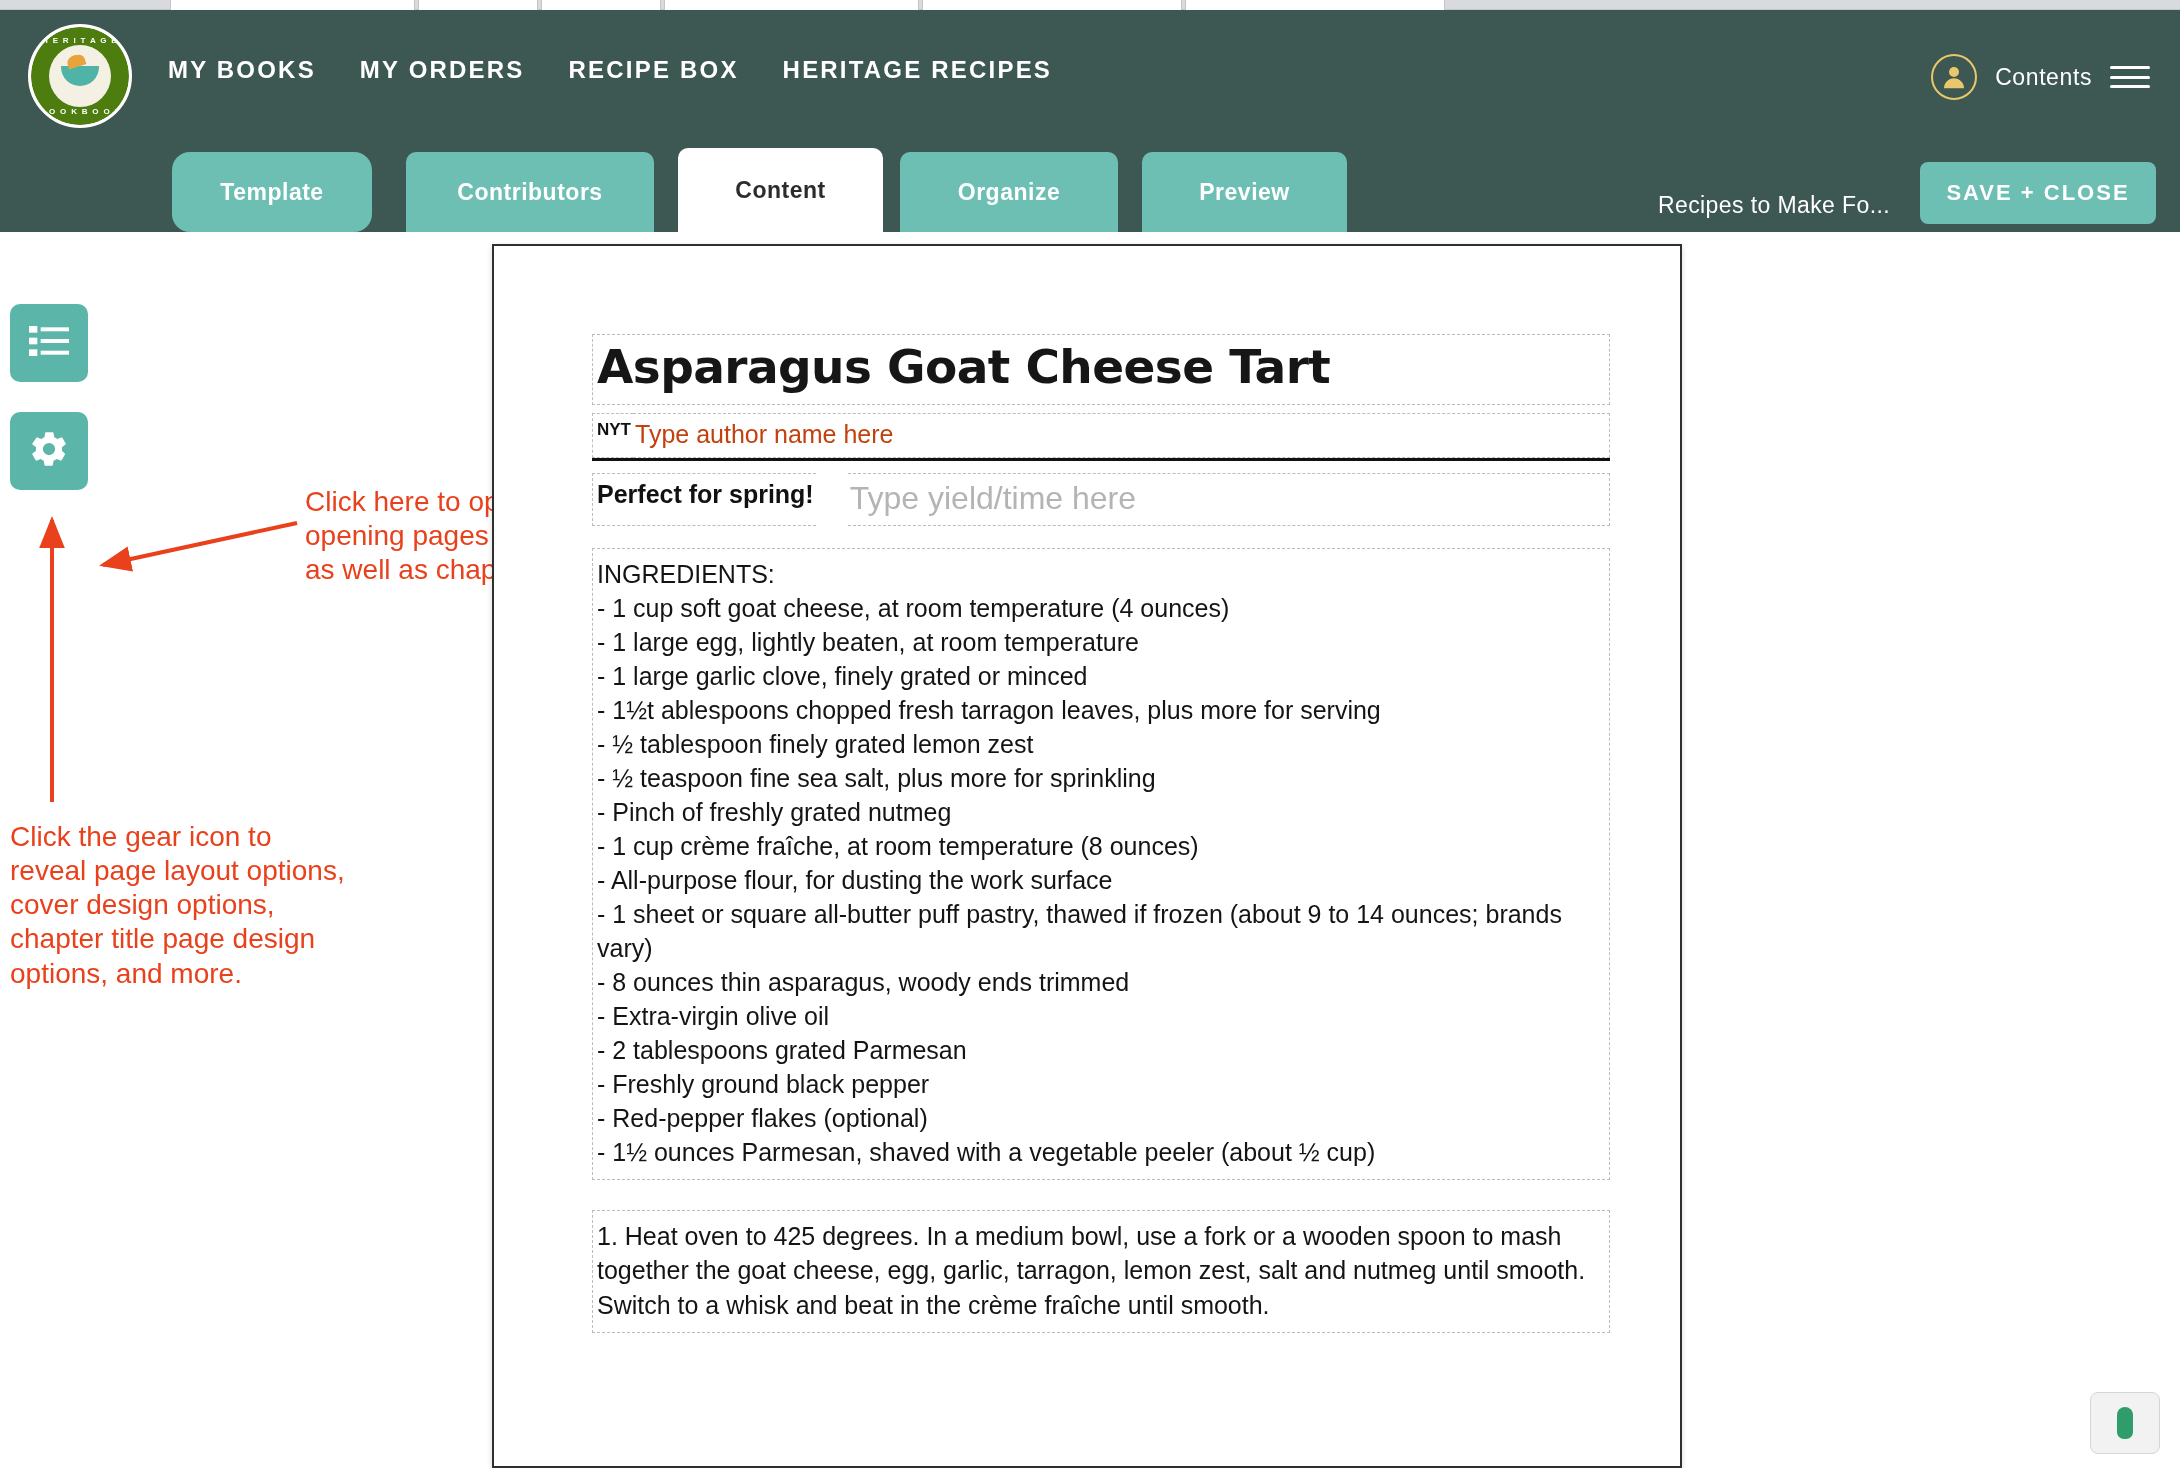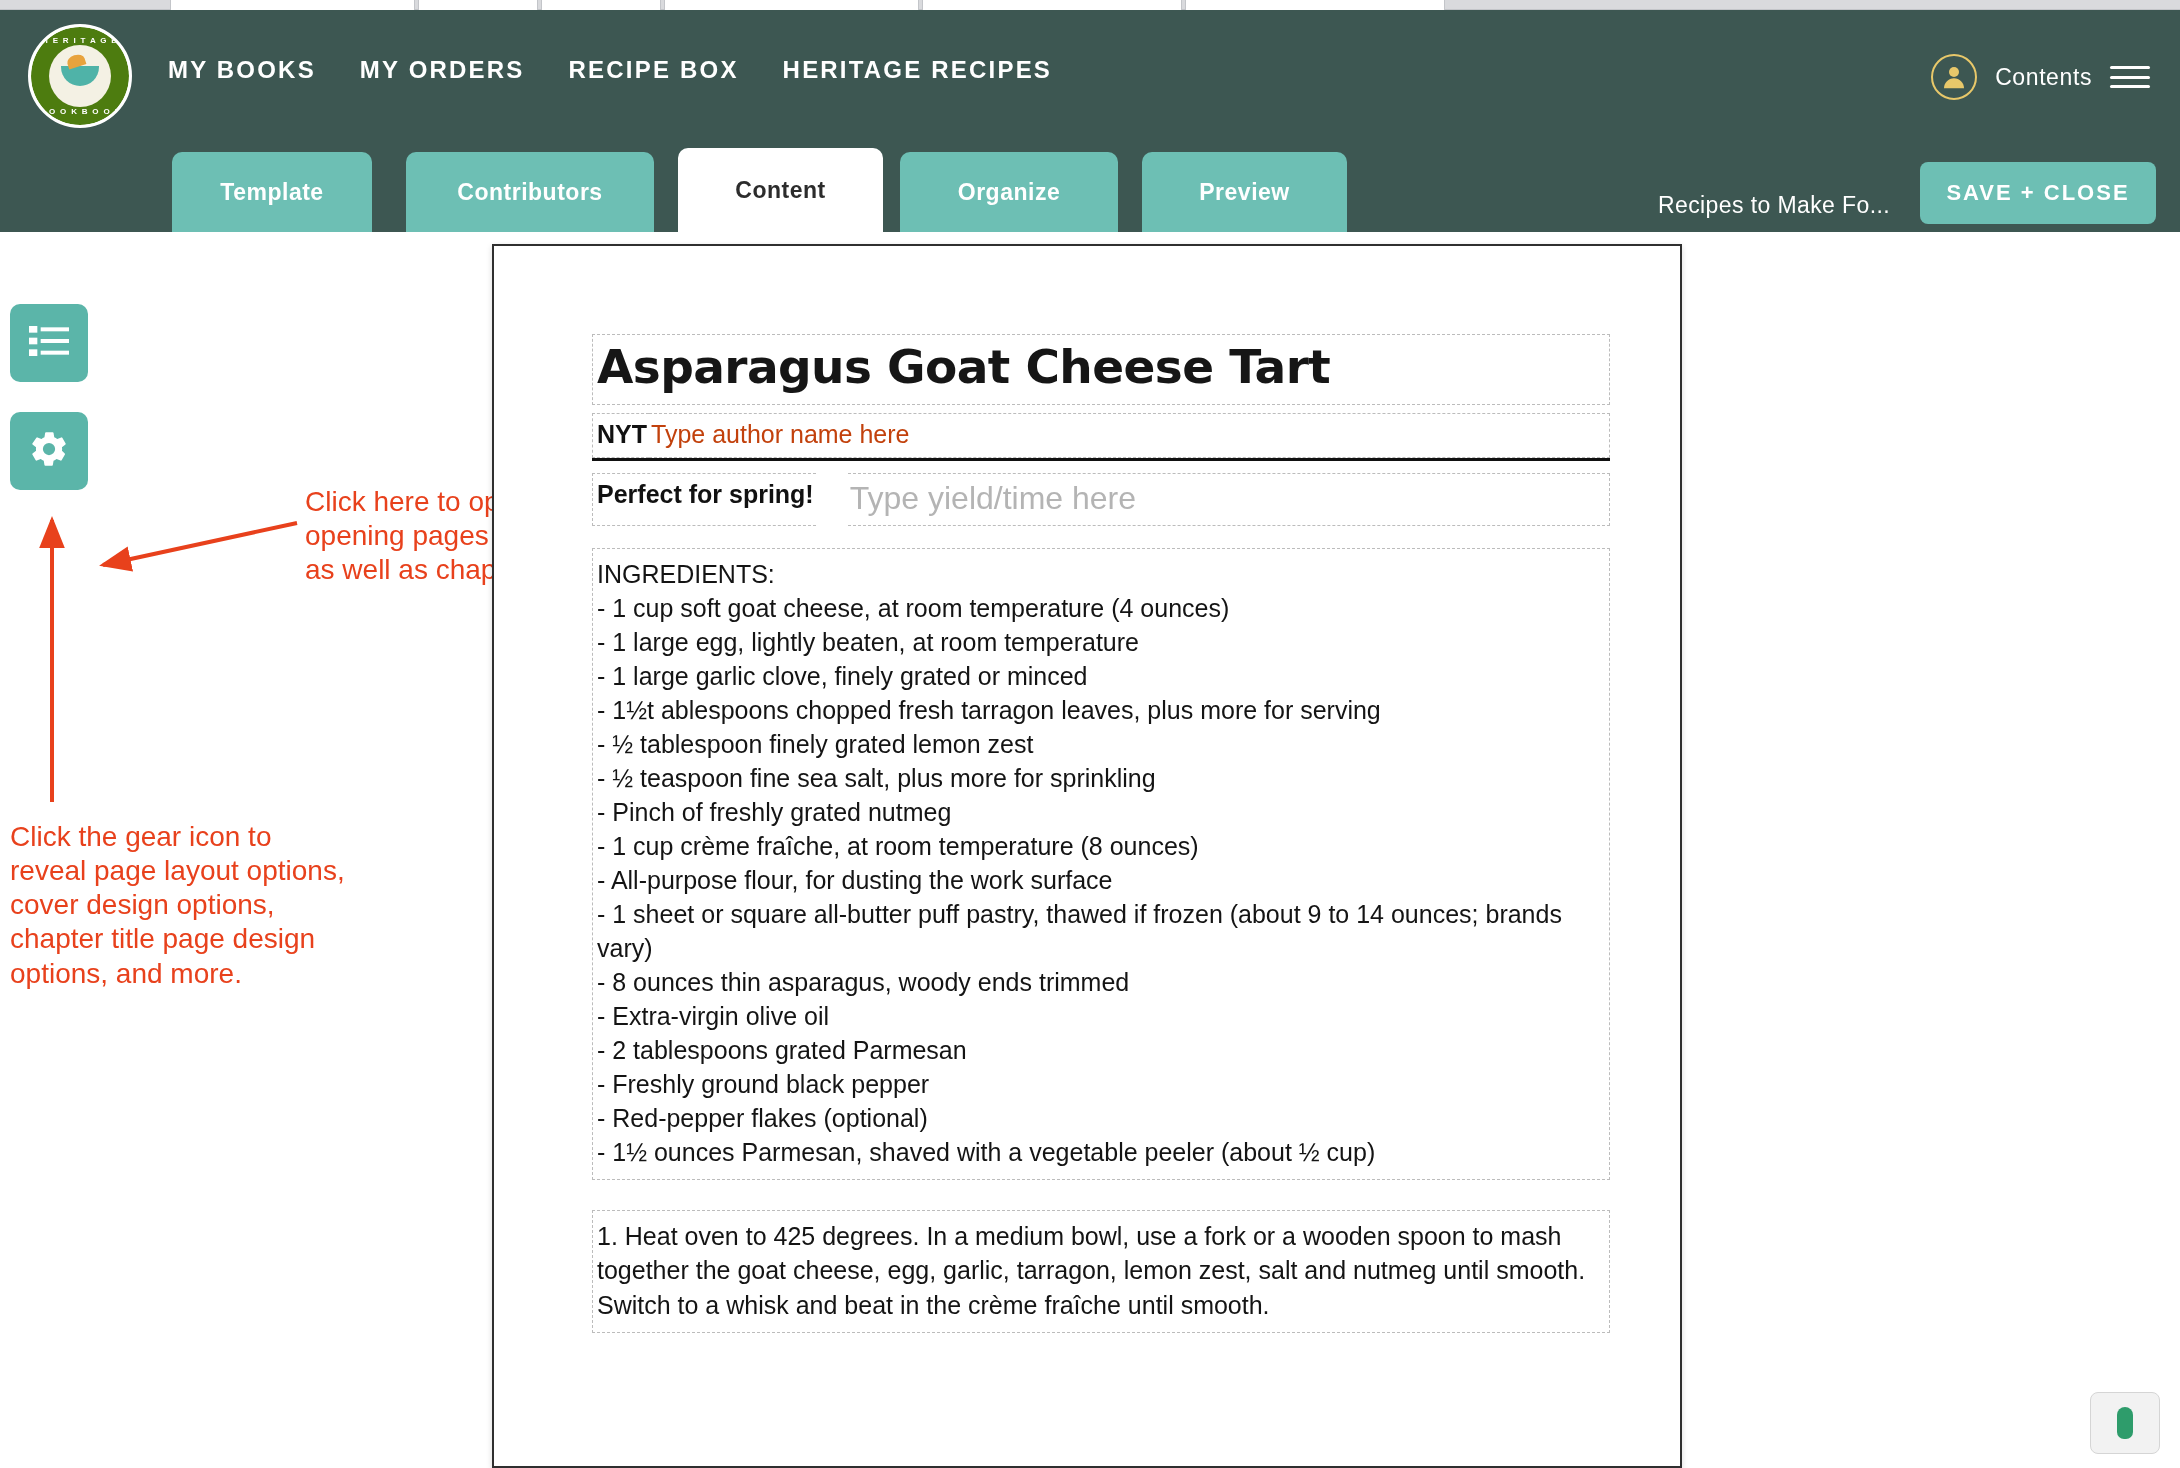--- a/index.html
+++ b/index.html
@@ -270,21 +270,21 @@
     color: #161616;
     padding: 4px 4px 10px 4px;
     font-family: "DejaVu Sans", sans-serif;
   }
   .author-row {
     display: flex;
     margin-top: 8px;
     border-bottom: 3px solid #111111;
   }
   .author-name {
-    font-size: 25px;
+    font-size: 17px;
     font-weight: bold;
     padding: 6px 2px 8px 4px;
     border: 1px dashed #bcbcbc;
     border-right: none;
     color: #111;
     white-space: nowrap;
   }
   .author-ph {
     flex: 1;
     font-size: 25px;
@@ -390,21 +390,21 @@
     <span class="username">Contents</span>
     <div class="hamburger">
       <span></span>
         <span></span>
         <span></span>
     </div>
   </div>
 </div>
 
 <div class="tabbar">
-  <div class="tab" style="left:172px;width:200px;">
+  <div class="tab" style="left:172px;width:200px;border-radius:18px;">
     <span>Template</span>
   </div>
   <div class="tab" style="left:406px;width:248px;">
     <span>Contributors</span>
   </div>
   <div class="tab active" style="left:678px;width:205px;">
     <span>Content</span>
   </div>
   <div class="tab" style="left:900px;width:218px;">
     <span>Organize</span>

